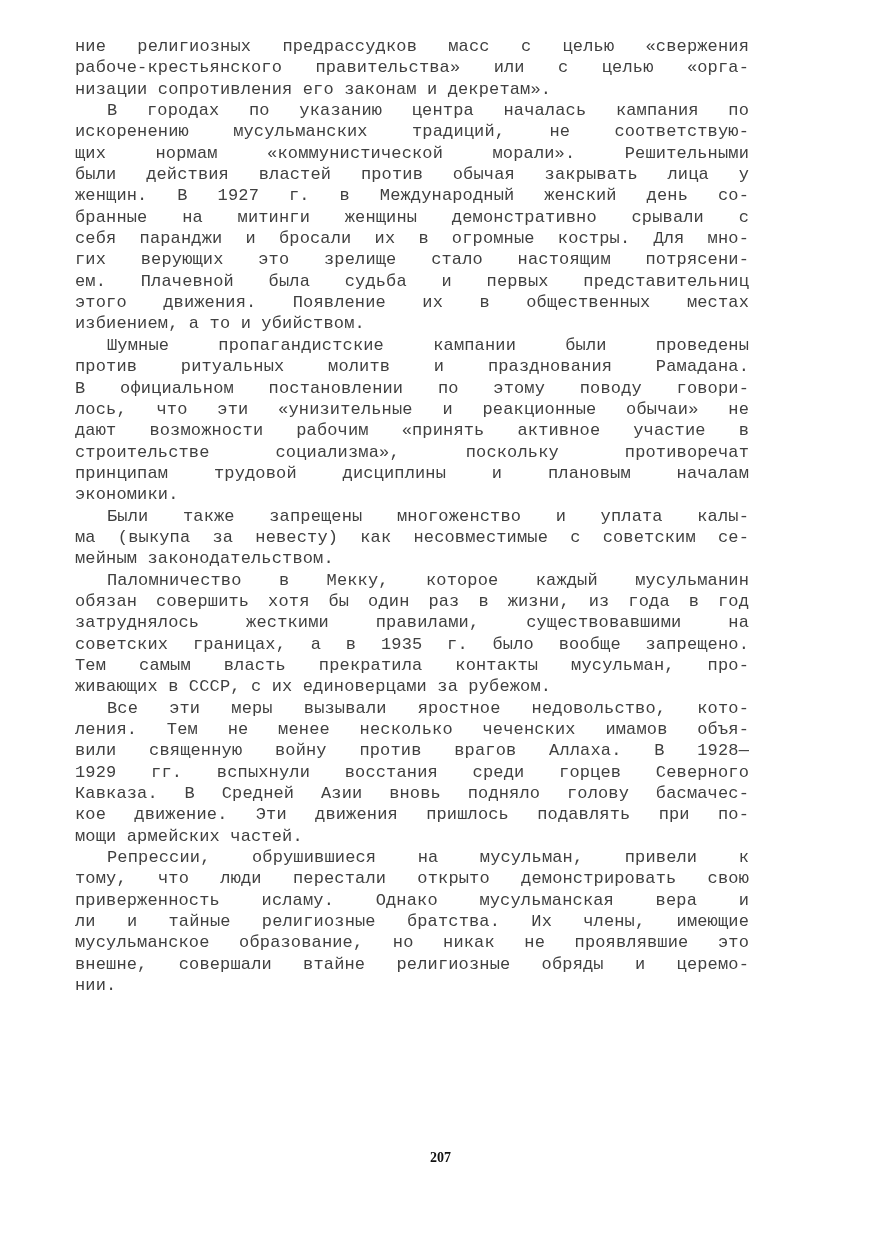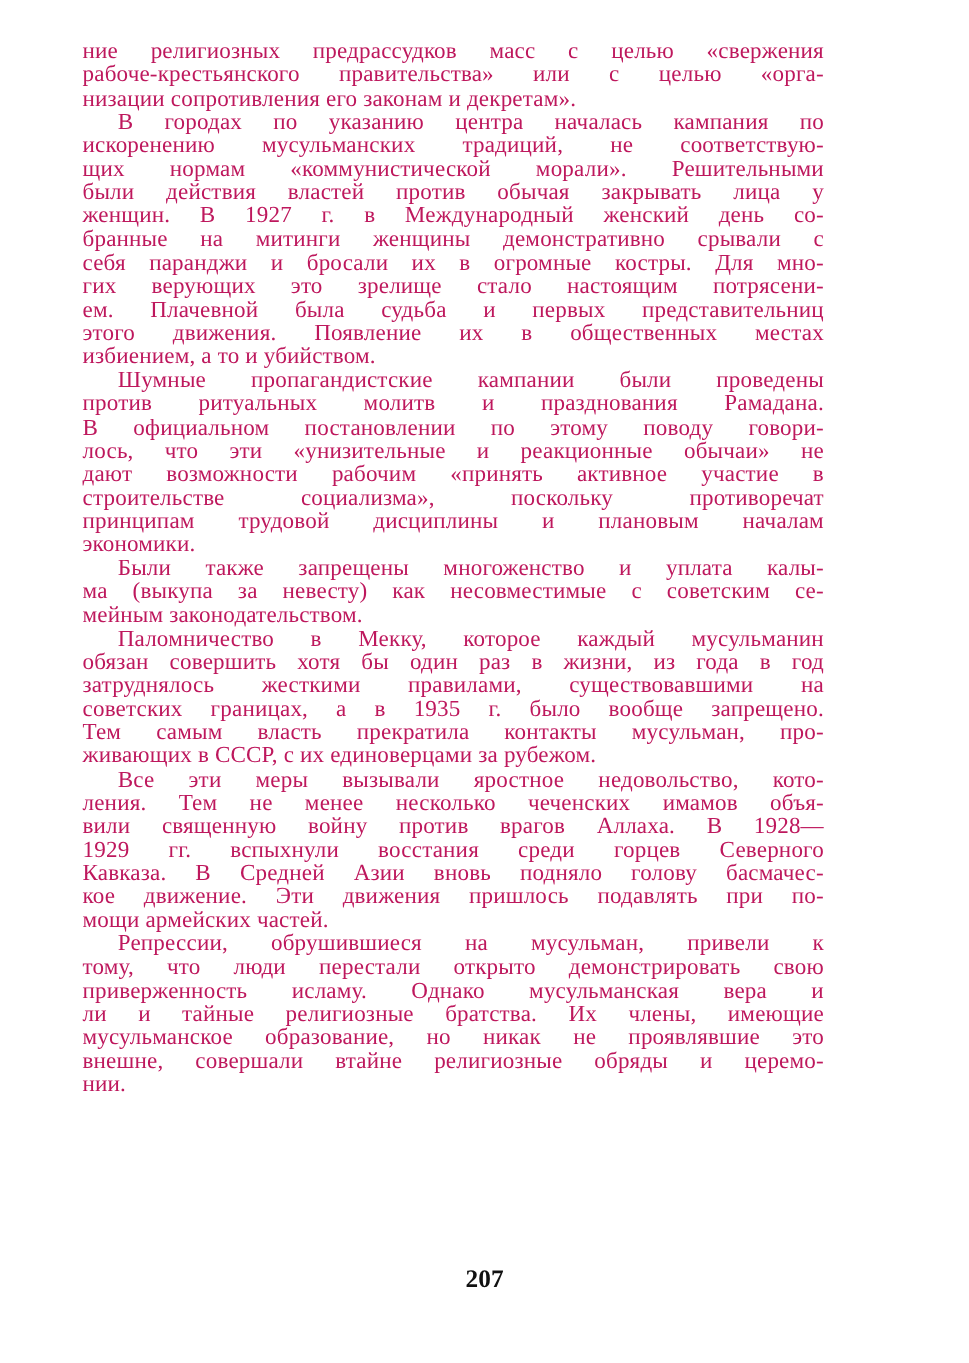--- a/index.html
+++ b/index.html
@@ -11,24 +11,24 @@
       width: 881px;
       height: 1239px;
       position: relative;
       overflow: hidden;
     }
     .page {
       position: absolute;
       left: 75px;
       top: 36px;
       width: 674px;
-      font-family: Liberation Serif, serif;
-      font-size: 21px;
+      font-family: Liberation Mono, monospace;
+      font-size: 17px;
       line-height: 21.35px;
-      color: #be185d;
+      color: #404040;
       letter-spacing: 0.15px;
     }
     .para {
       margin: 0;
       padding: 0;
     }
     .line {
       display: block;
       text-align: justify;
       text-align-last: justify;
@@ -53,21 +53,21 @@
       text-align-last: left;
     }
     .page-number {
       position: absolute;
       left: 0;
       width: 881px;
       top: 1150px;
       text-align: center;
       font-family: "Liberation Serif", "DejaVu Serif", serif;
       font-weight: bold;
-      font-size: 23px;
+      font-size: 14px;
       color: #111111;
     }
   </style>
 </head>
 <body>
 
 <div class="page" id="page-body">
     <div class="para">
       <span class="line">
         <span class="justify-wrap">ние религиозных предрассудков масс с целью «свержения</span>

